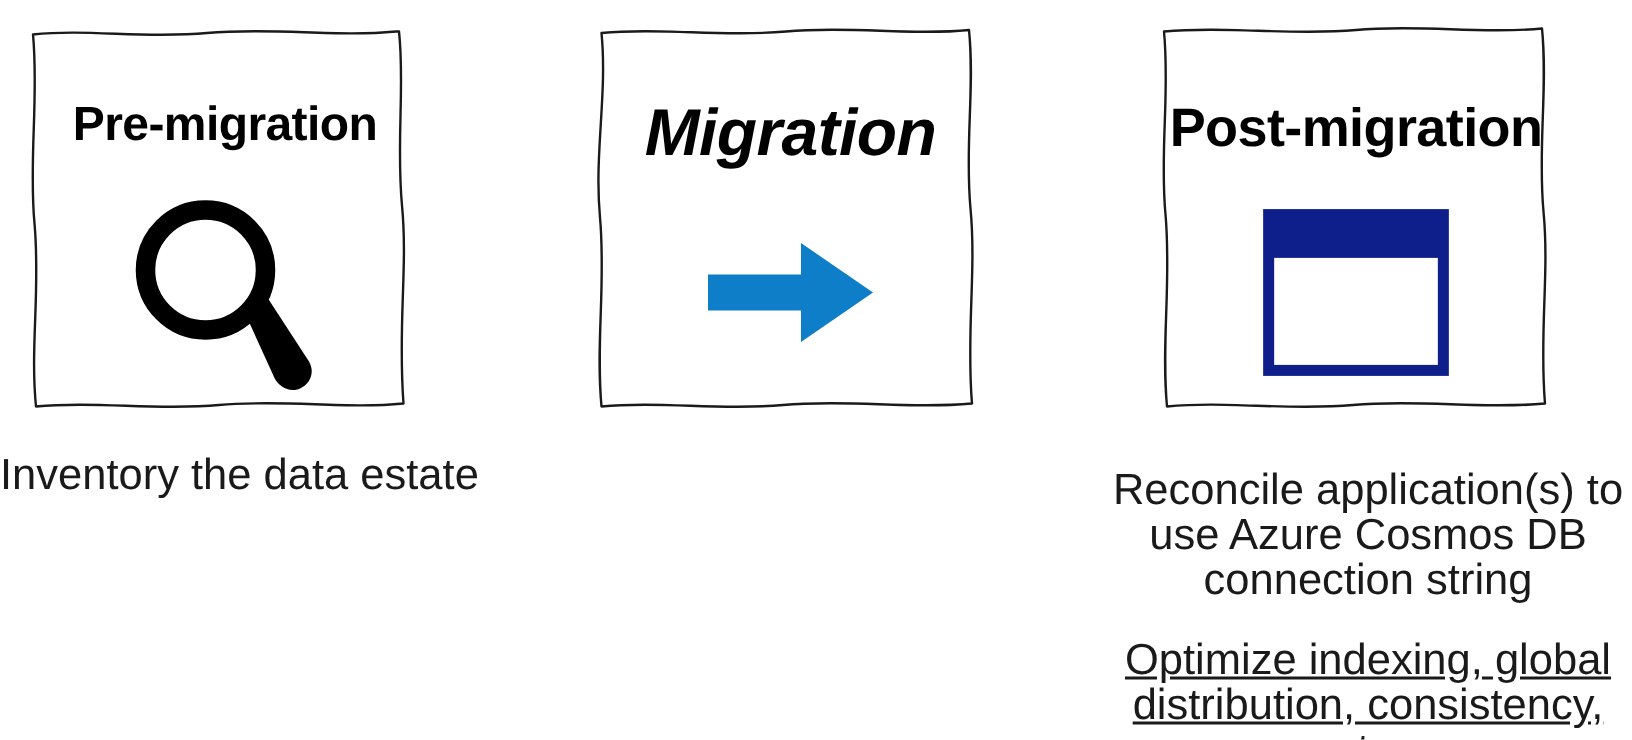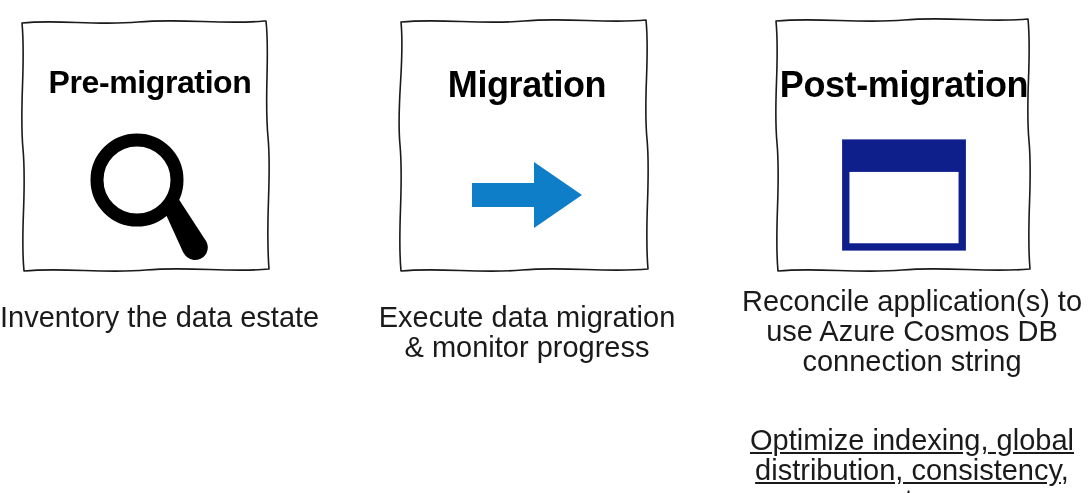--- a/index.html
+++ b/index.html
@@ -47,21 +47,21 @@
     letter-spacing: -0.4px;
     color: #000000;
     white-space: nowrap;
   }
 
   .panel-1 { left: 18px;  width: 264px; }
   .panel-2 { left: 396px; width: 262px; }
   .panel-3 { left: 770px; width: 268px; }
 
   .panel-1 .panel-title { font-size: 32px; }
-  .panel-2 .panel-title { font-size: 36px; }
+  .panel-2 .panel-title { font-size: 44px; font-style: italic; }
   .panel-3 .panel-title { font-size: 36px; }
 
   
   .icon-holder {
     position: absolute;
     left: 0; right: 0;
     top: 100px;
     height: 150px;
     display: flex;
     align-items: center;
@@ -75,21 +75,21 @@
   .caption {
     position: absolute;
     text-align: center;
     font-size: 29px;
     line-height: 30px;
     color: #1a1a1a;
     font-weight: normal;
   }
   .caption-1 { left: 0px;   width: 300px; top: 302px; }
   .caption-2 { left: 372px; width: 310px; top: 302px; }
-  .caption-3 { left: 736px; width: 352px; top: 286px; }
+  .caption-3 { left: 736px; width: 352px; top: 312px; }
   .caption-3b{ left: 736px; width: 352px; top: 425px; text-decoration: underline; }
 
   .caption .line { display: block; white-space: nowrap; }
   .caption-3 .line, .caption-3b .line { white-space: normal; }
 </style>
 </head>
 <body>
 
 <div class="stage">
 
@@ -139,24 +139,20 @@
         <rect x="2" y="2" width="118" height="106" fill="#0E1F8C"></rect>
         <rect x="9" y="33" width="104" height="68" fill="#ffffff"></rect>
       </svg>
     </div>
   </div>
 
   <div class="caption caption-1">
     <span class="line">Inventory the data estate</span>
   </div>
 
-  <div class="caption caption-2">
-    <span class="line">Execute data migration</span>
-    <span class="line">&amp; monitor progress</span>
-  </div>
 
   <div class="caption caption-3">
     <span class="line">Reconcile application(s) to use Azure Cosmos DB connection string</span>
   </div>
 
   <div class="caption caption-3b">
     <span class="line">Optimize indexing, global distribution, consistency, etc.</span>
   </div>
 
 </div>

